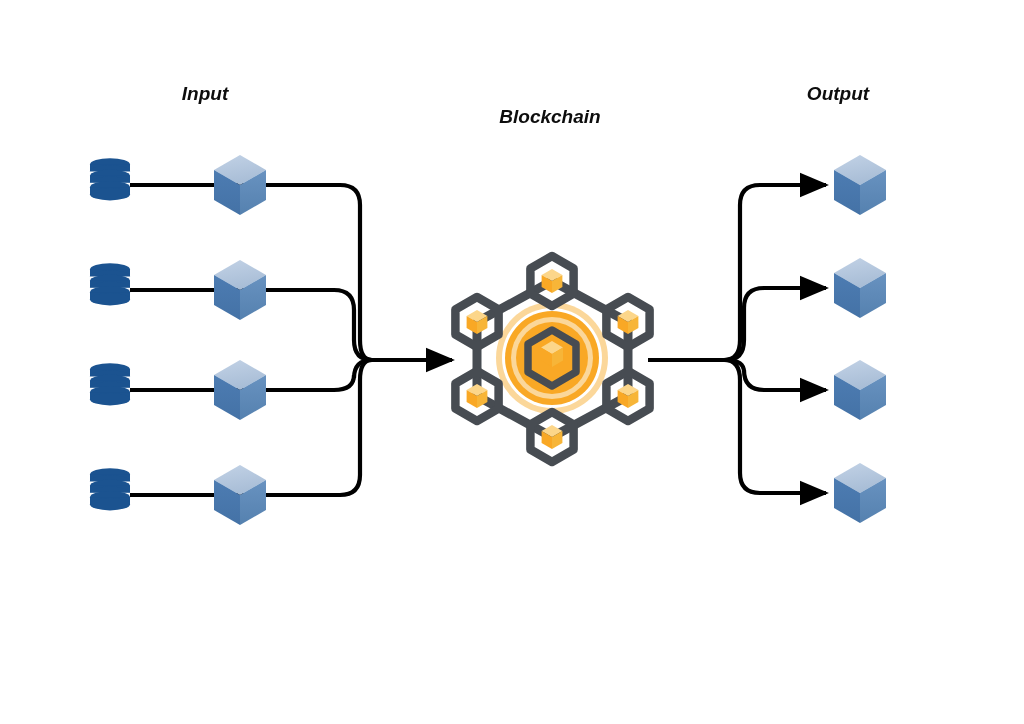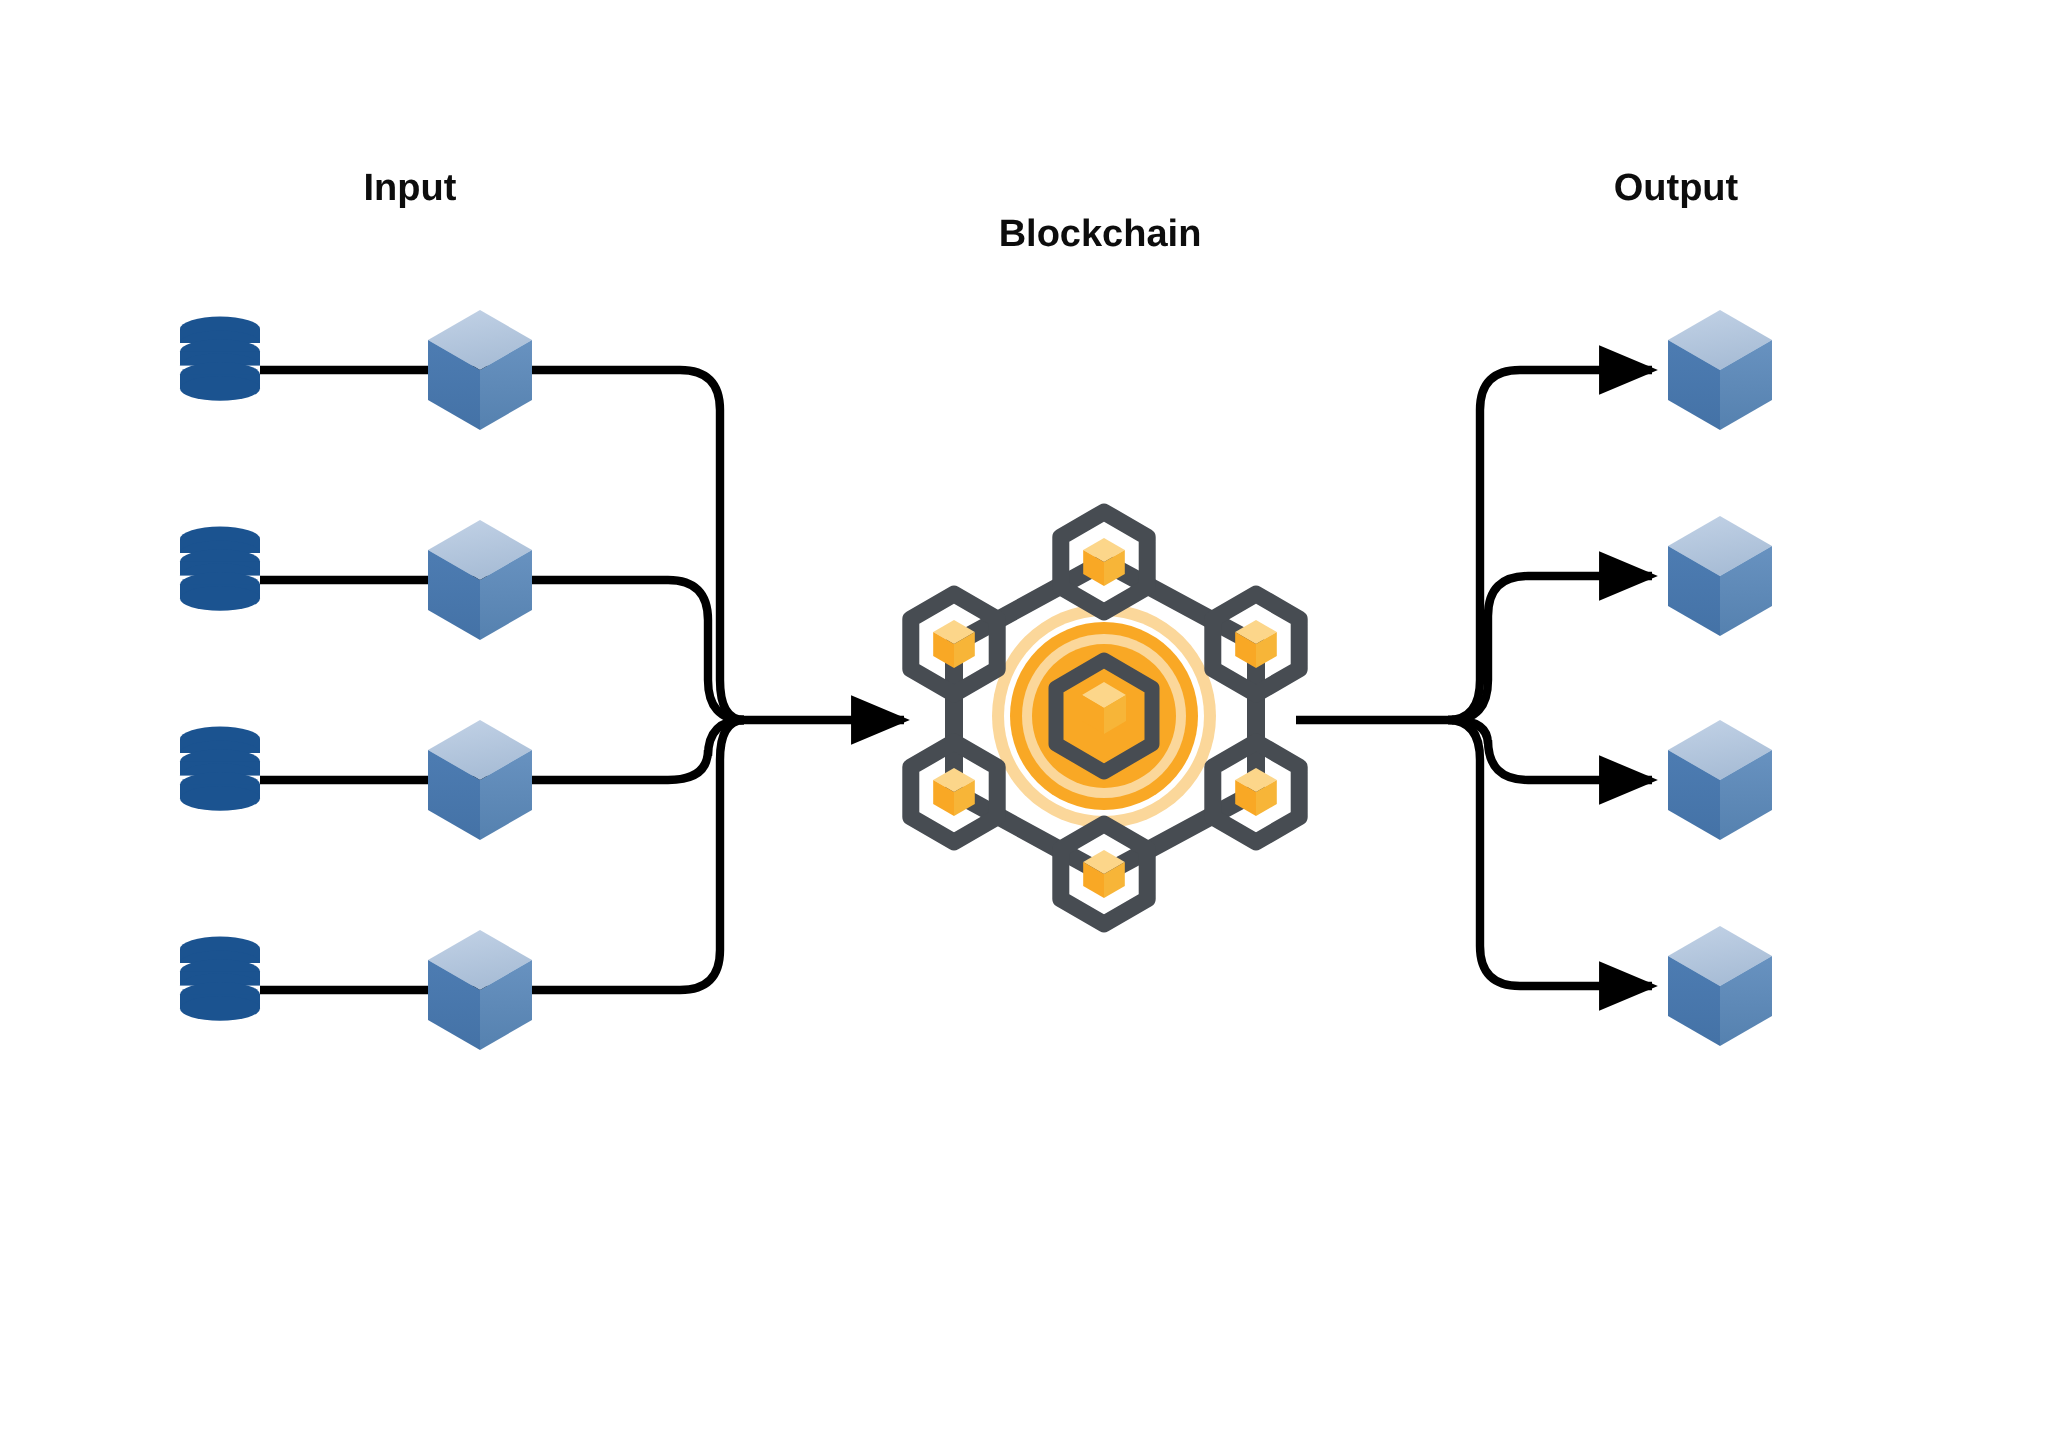--- a/index.html
+++ b/index.html
@@ -10,20 +10,21 @@
   }
   body {
     font-family: "Liberation Sans", sans-serif;
   }
   #canvas {
     position: relative;
     width: 1024px;
     height: 724px;
     background: #ffffff;
     overflow: hidden;
+    font-style: italic;
   }
   #diagram-svg {
     position: absolute;
     top: 0;
     left: 0;
     width: 1024px;
     height: 724px;
   }
   .section-label {
     font-family: "Liberation Sans", sans-serif;

